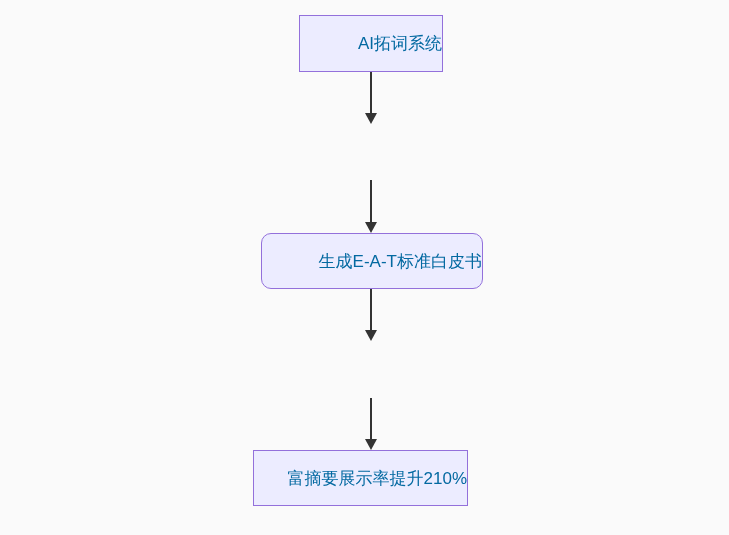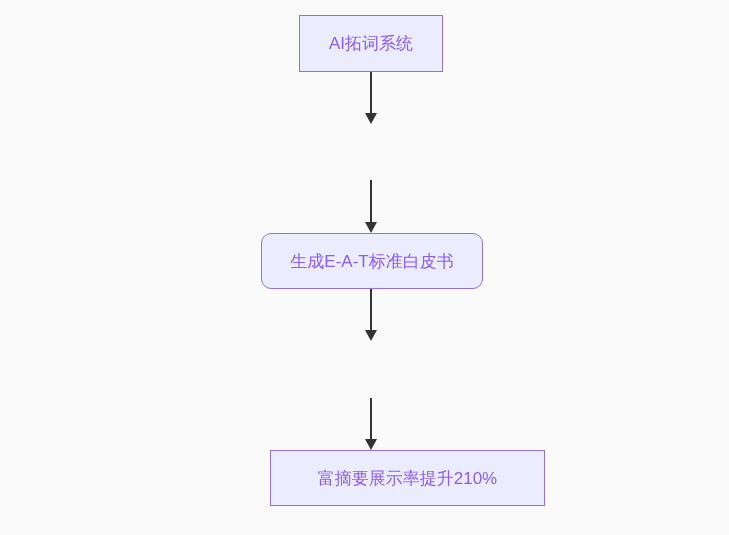--- a/index.html
+++ b/index.html
@@ -18,33 +18,33 @@
     left: 0;
     top: 0;
     width: 729px;
     height: 535px;
   }
   .node {
     position: absolute;
     box-sizing: border-box;
     background: #ECECFF;
     border: 1px solid #9370DB;
-    color: #8b5cf6;
+    color: #0369a1;
     font-size: 17px;
     display: flex;
     align-items: center;
-    justify-content: center;
+    justify-content: flex-end;
     text-align: center;
     white-space: nowrap;
   }
   .node-a { left: 299px; top: 15px;  width: 144px; height: 57px; }
   .node-b { left: 276px; top: 124px; width: 191px; height: 56px; }
   .node-c { left: 261px; top: 233px; width: 222px; height: 56px; border-radius: 10px; }
   .node-d { left: 264px; top: 341px; width: 215px; height: 57px; }
-  .node-e { left: 270px; top: 450px; width: 275px; height: 56px; }
+  .node-e { left: 253px; top: 450px; width: 215px; height: 56px; }
 
   .arrow {
     position: absolute;
     left: 365px;            
     width: 12px;
     display: flex;
     flex-direction: column;
     align-items: center;
   }
   .arrow-1 { top: 72px;  height: 52px; }

